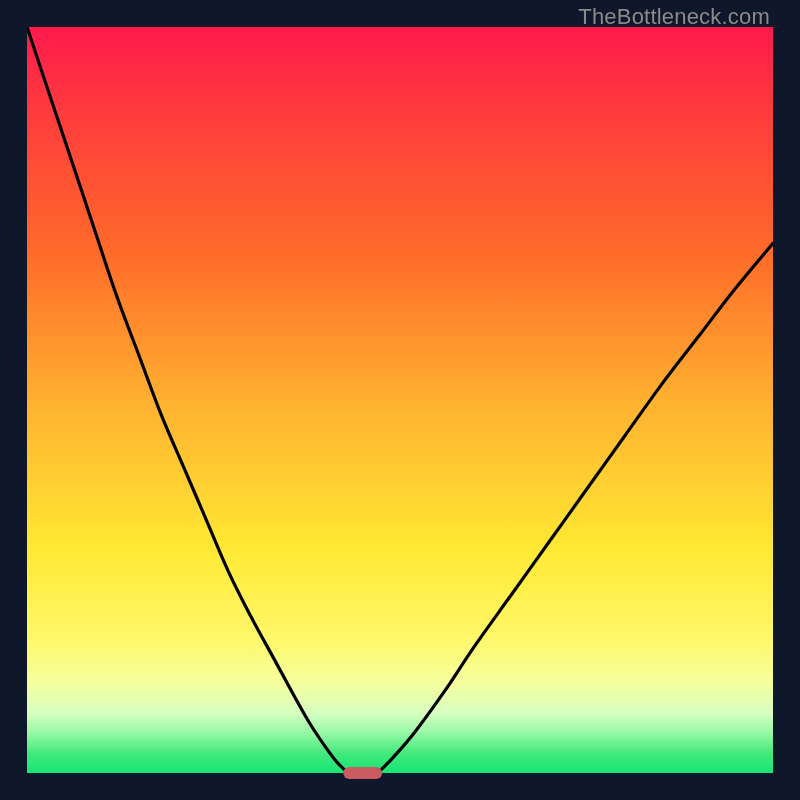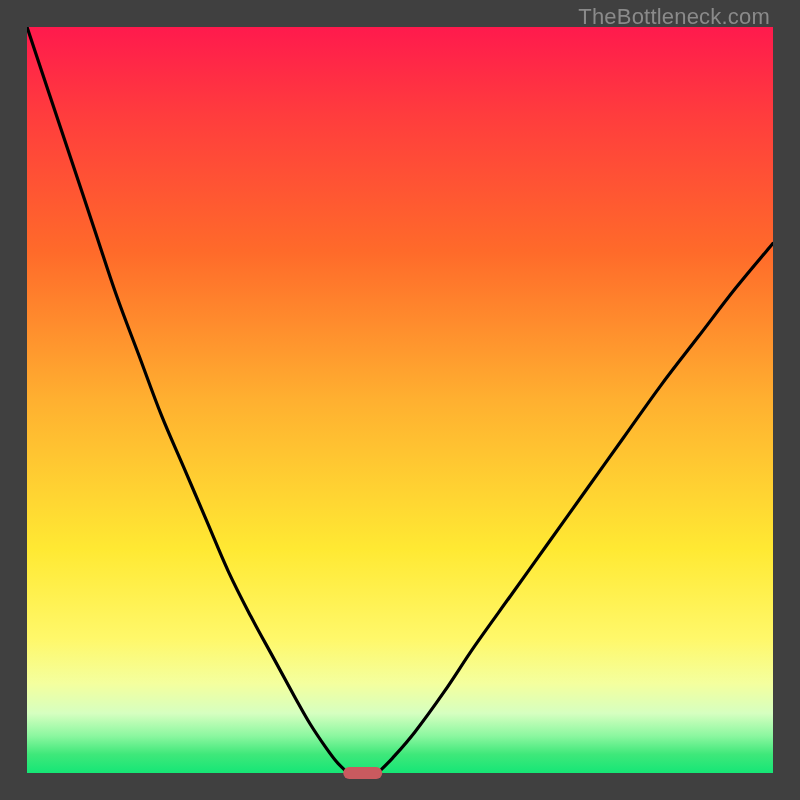--- a/index.html
+++ b/index.html
@@ -10,21 +10,21 @@
     background: #000;
     font-family: Arial, Helvetica, sans-serif;
     overflow: hidden;
   }
   .frame {
     position: absolute;
     left: 0;
     top: 0;
     width: 800px;
     height: 800px;
-    background: #404040;
+    background: #0f172a;
   }
   .plot {
     position: absolute;
     left: 27px;
     top: 27px;
     width: 746px;
     height: 746px;
     background: linear-gradient(to bottom,
       #ff1a4d 0%,
       #ff3d3d 12%,

